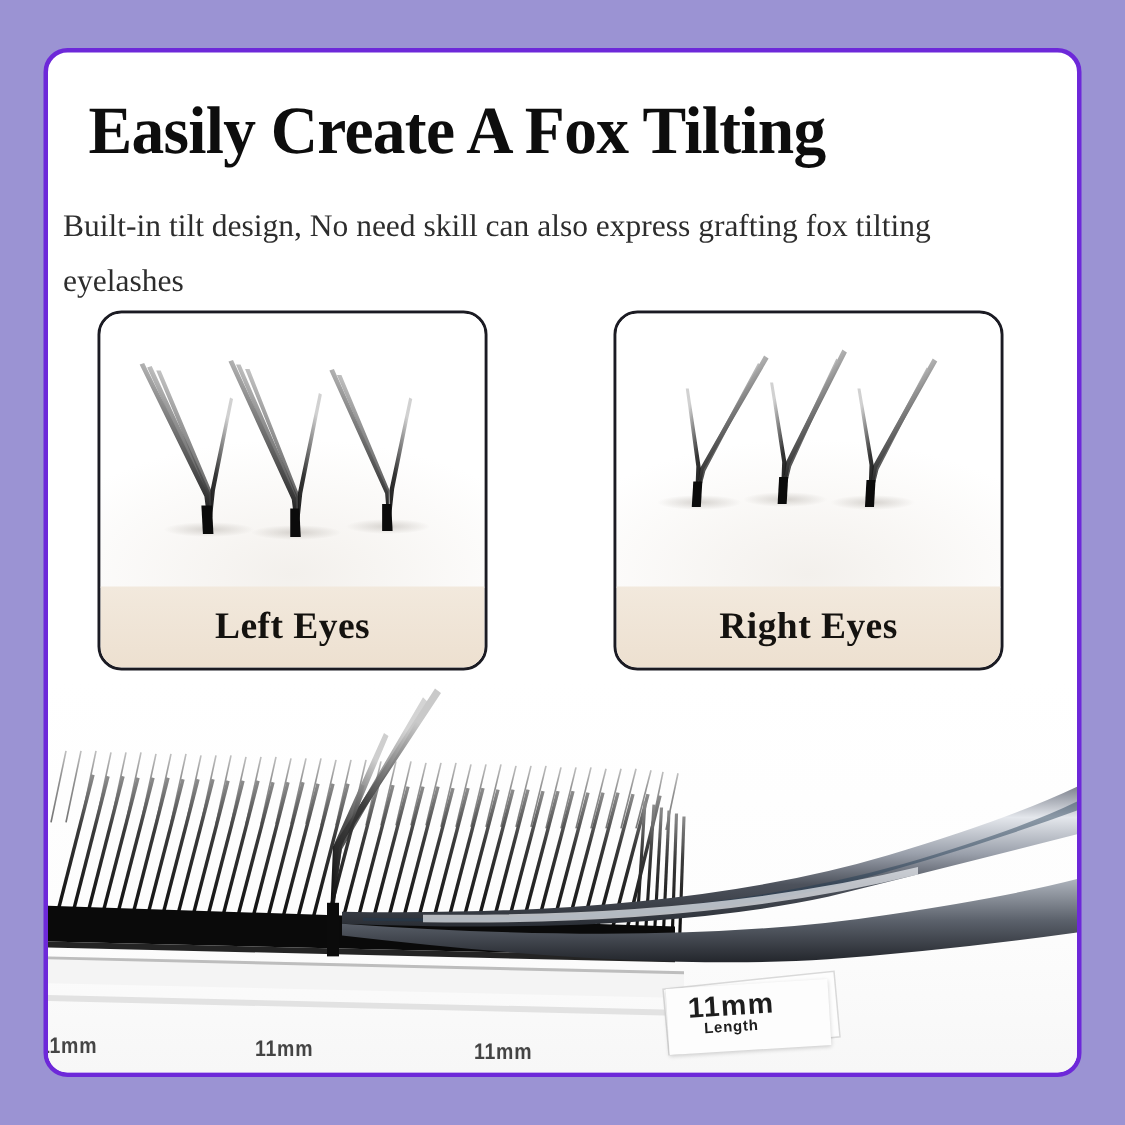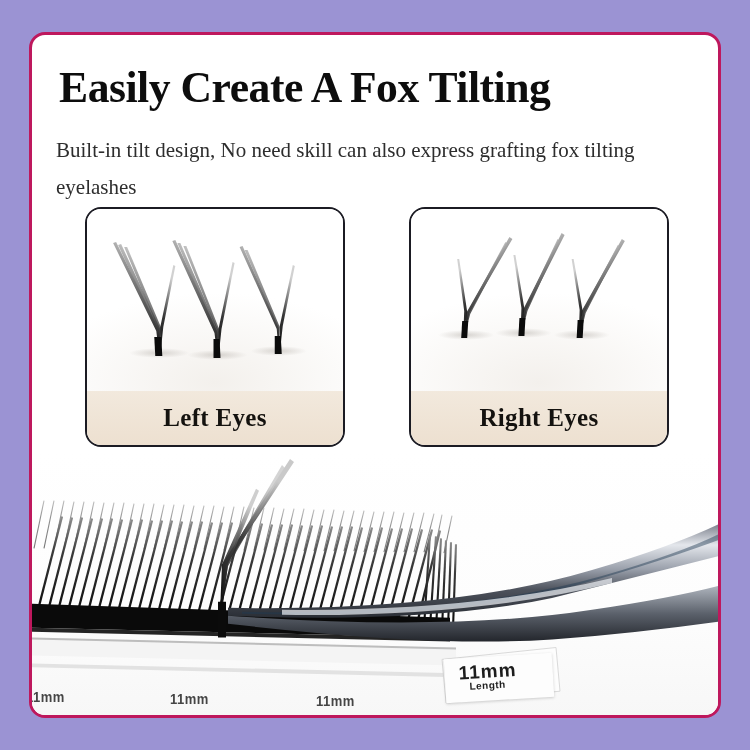--- a/index.html
+++ b/index.html
@@ -17,21 +17,21 @@
   }
 
   
   #card {
     position: absolute;
     left: 29px;
     top: 32px;
     width: 692px;
     height: 686px;
     background: #ffffff;
-    border: 3px solid #be185d;
+    border: 3px solid #6d28d9;
     border-radius: 16px;
     box-sizing: border-box;
     overflow: hidden;
   }
 
   
   #headline {
     position: absolute;
     left: 27px;
     top: 26px;
@@ -41,42 +41,42 @@
     font-size: 45px;
     line-height: 52px;
     letter-spacing: -0.5px;
     color: #0d0d0d;
     transform: scaleX(0.97);
     transform-origin: left center;
     white-space: nowrap;
   }
   #subhead {
     position: absolute;
-    left: 24px;
+    left: 10px;
     top: 97px;
     width: 600px;
     font-family: "Liberation Serif", serif;
     font-size: 21px;
     line-height: 37px;
     color: #2d2d2d;
   }
 
   
   .panel {
     position: absolute;
     top: 172px;
     width: 260px;
     height: 240px;
     background: #ffffff;
     border: 2.5px solid #1b1b23;
     border-radius: 16px;
     box-sizing: border-box;
     overflow: hidden;
   }
-  #panel-left  { left: 53px; }
+  #panel-left  { left: 33px; }
   #panel-right { left: 357px; margin-left: 20px; }
 
   .panel-stage {
     position: absolute;
     left: 0; top: 0; right: 0;
     height: 183px;
     background:
       radial-gradient(120% 85% at 50% 95%, #f3f0ec 0%, #ffffff 58%);
     overflow: hidden;
   }

